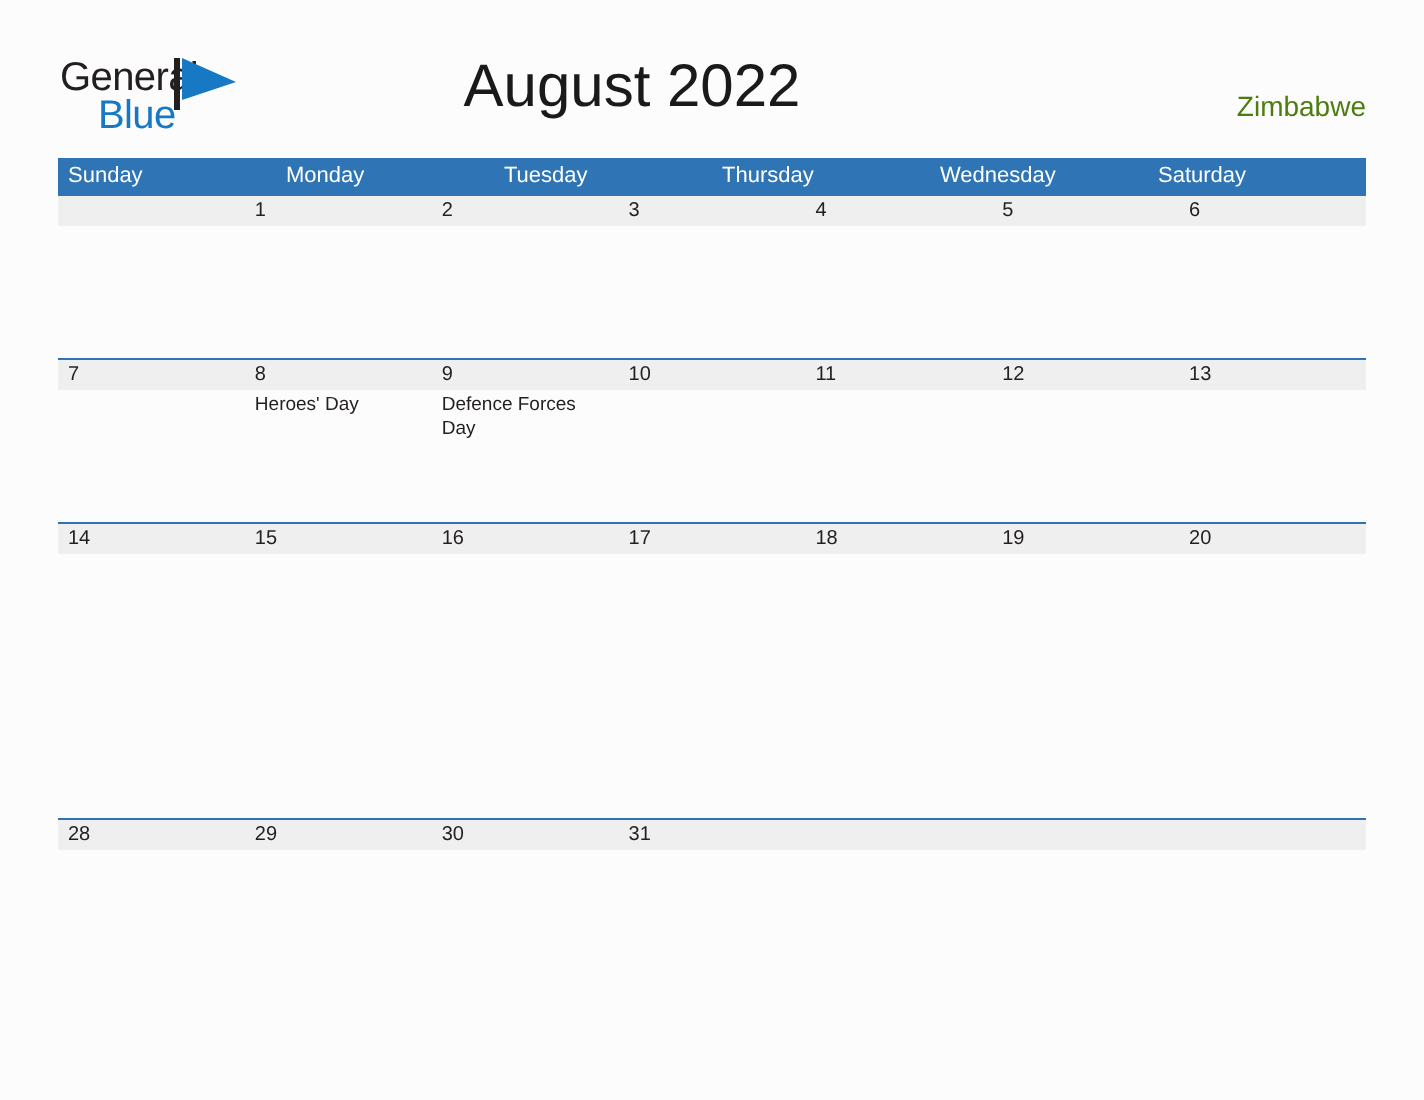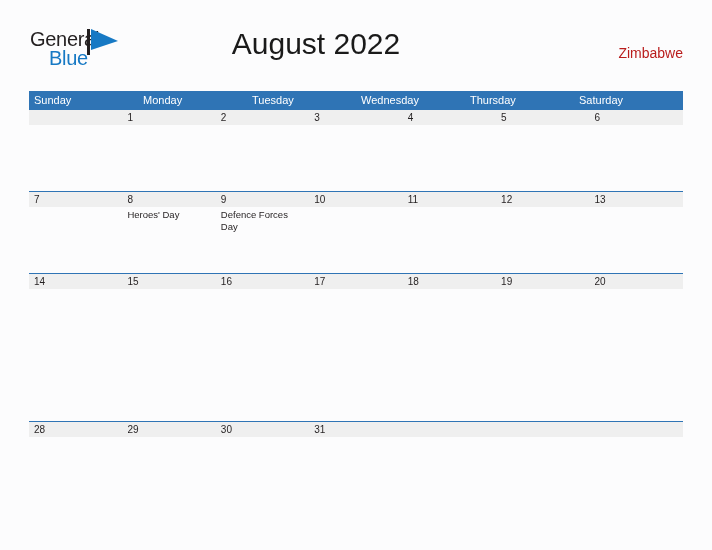--- a/index.html
+++ b/index.html
@@ -79,39 +79,38 @@
     letter-spacing: 0px;
     line-height: 36px;
     font-family: "Liberation Sans", sans-serif;
   }
 
   .country {
     position: absolute;
     right: 29px;
     top: 44px;
     font-size: 14px;
-    color: #b91c1c;
+    color: #4d7c0f;
     line-height: 18px;
     text-align: right;
   }
 
   
   .calendar {
     position: absolute;
     left: 29px;
     top: 79px;
     width: 654px;
   }
 
   .weekdays {
     display: flex;
     width: 100%;
     background: #2f74b5;
     height: 18px;
-    margin-top: 12px;
   }
   .weekday {
     flex: 1 1 0;
     color: #ffffff;
     font-size: 11px;
     line-height: 18px;
     padding-left: 5px;
     box-sizing: border-box;
     font-family: "Liberation Sans", sans-serif;
     white-space: nowrap;
@@ -184,22 +183,22 @@
     <div class="country">Zimbabwe</div>
 
   </div>
 
   <div class="calendar">
 
     <div class="weekdays">
       <div class="weekday">Sunday</div>
       <div class="weekday">Monday</div>
       <div class="weekday">Tuesday</div>
+      <div class="weekday">Thursday</div>
       <div class="weekday">Wednesday</div>
-      <div class="weekday">Thursday</div>
       <div class="weekday">Saturday</div>
     </div>
 
     <div class="week">
       <div class="week-dates">
         <div class="date-cell"></div>
         <div class="date-cell">1</div>
         <div class="date-cell">2</div>
         <div class="date-cell">3</div>
         <div class="date-cell">4</div>

